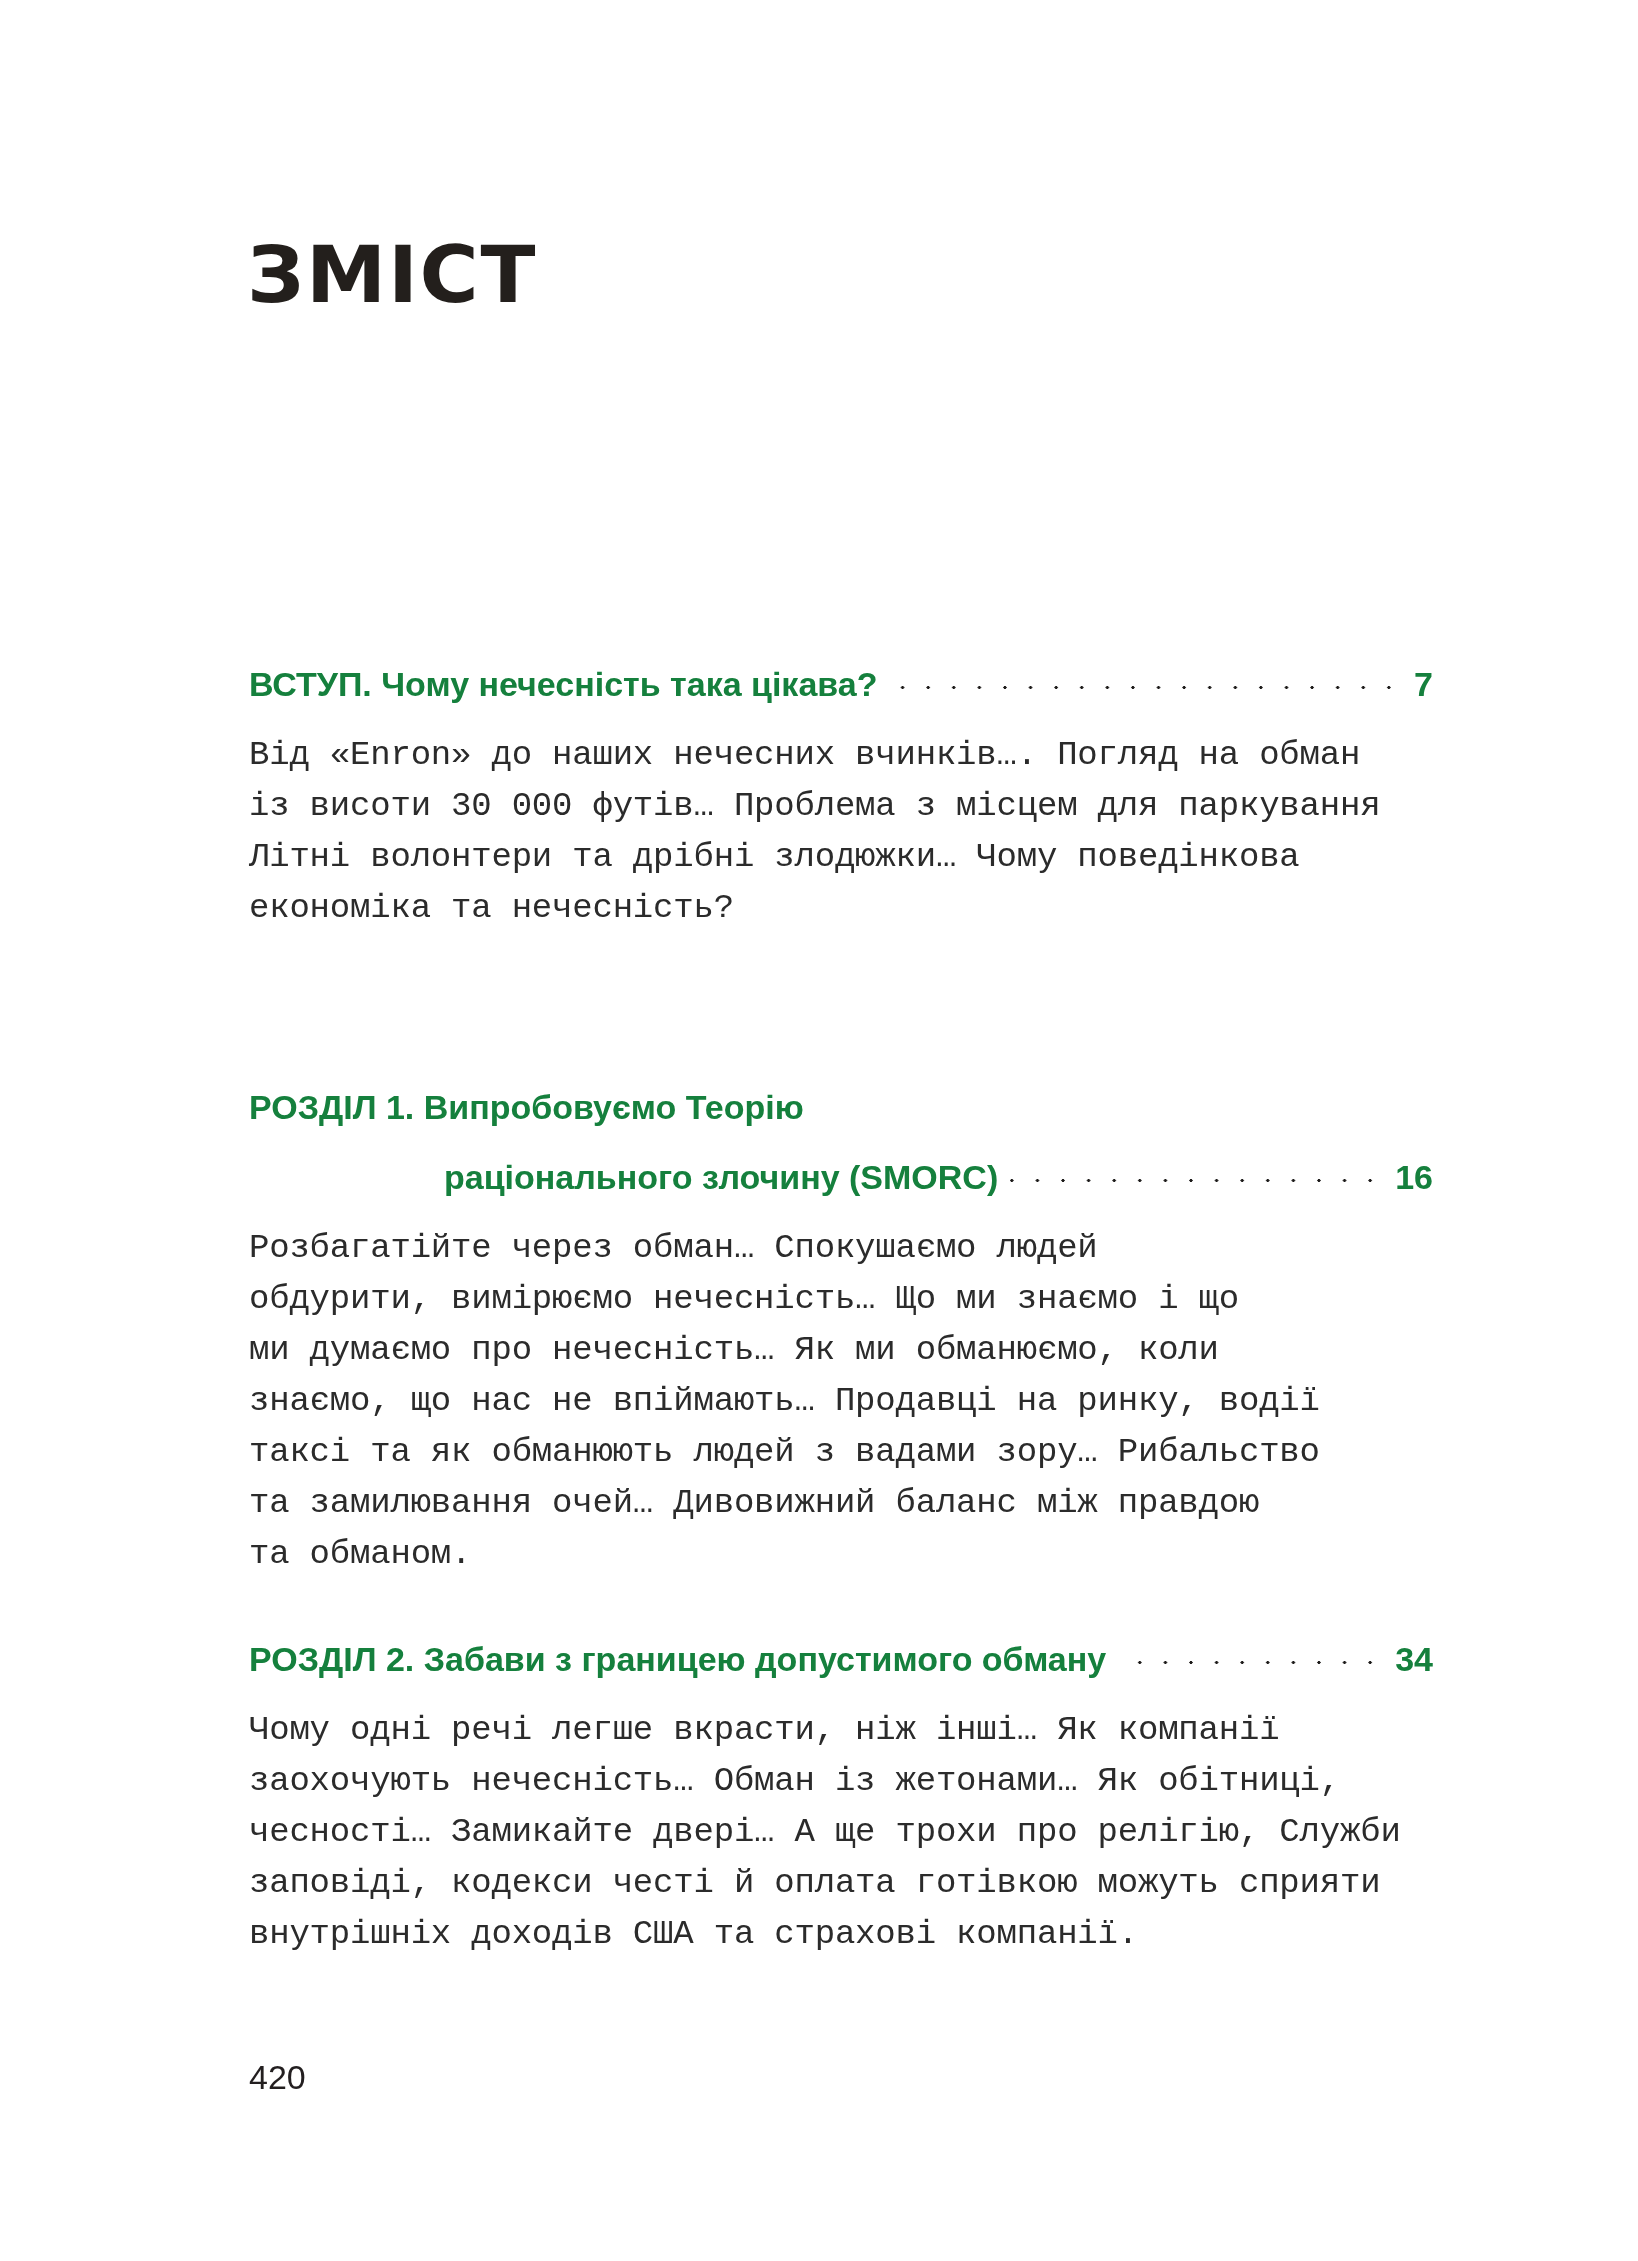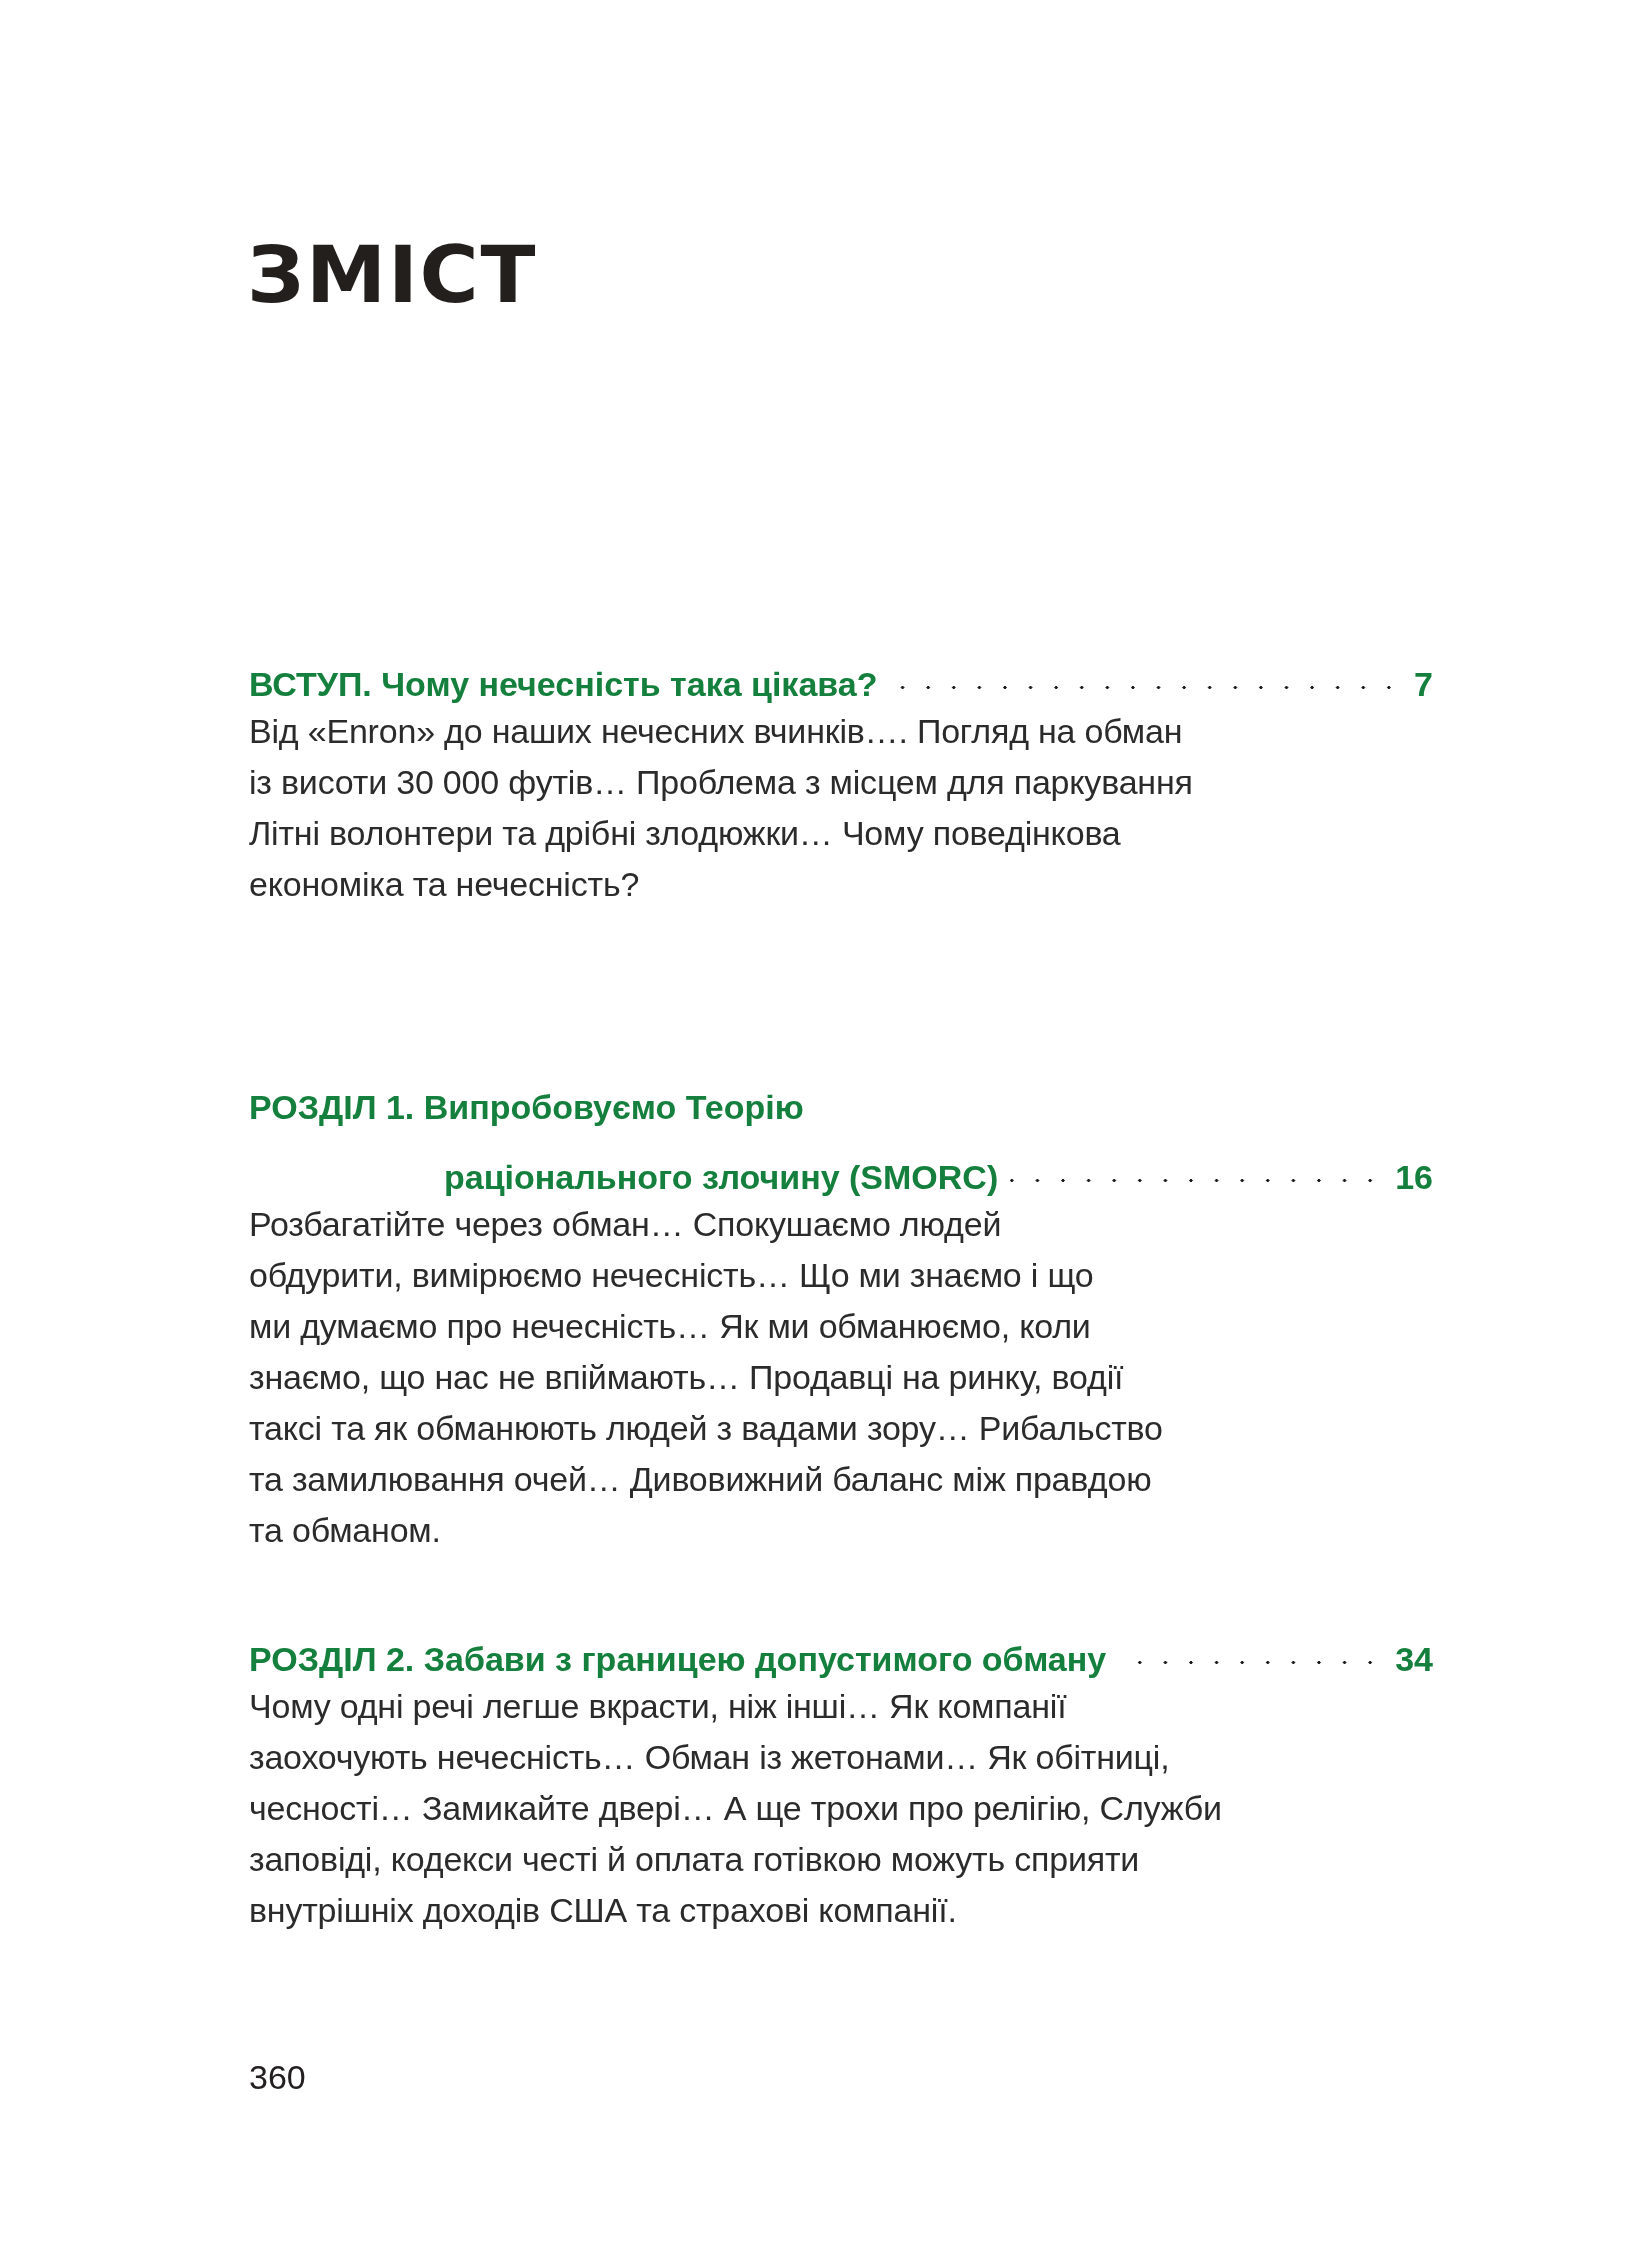--- a/index.html
+++ b/index.html
@@ -20,22 +20,22 @@
   .entry-head .leader {
     flex: 1; margin: 0 12px; height: 3.4px; align-self: center; position: relative; top: 3.4px;
     background-image: radial-gradient(circle, #1c1a19 1.4px, transparent 1.9px);
     background-size: 25.6px 3.4px; background-repeat: repeat-x; background-position: right center;
   }
   .entry-head .page-num { white-space: nowrap; }
   .multi { display: block; }
   .multi .line1 { display: block; margin-top: 12px; }
   .multi .line2 { display: flex; align-items: baseline; padding-left: 195px; margin-top: 26px; }
   .entry-desc {
-    font-family: Liberation Sans, sans-serif; font-weight: normal;
-    font-size: 34px; line-height: 51px; color: #2b2b2b; 
+    font-family: Liberation Mono, monospace; font-weight: normal;
+    font-size: 34px; line-height: 51px; color: #2b2b2b; margin-top: 24px;
     width: 1135px; letter-spacing: -0.2px;
   }
   .entry-desc span { display: block; white-space: nowrap; }
   .footer-page {
     position: absolute; left: 249px; top: 2058px;
     font-family: "Liberation Sans", sans-serif; font-size: 34px; color: #231f20;
   }
 </style>
 </head>
 <body>
@@ -84,14 +84,14 @@
   </div>
   <div class="entry-desc">
     <span>Чому одні речі легше вкрасти, ніж інші… Як компанії</span>
     <span>заохочують нечесність… Обман із жетонами… Як обітниці,</span>
     <span>чесності… Замикайте двері… А ще трохи про релігію, Служби</span>
     <span>заповіді, кодекси честі й оплата готівкою можуть сприяти</span>
     <span>внутрішніх доходів США та страхові компанії.</span>
   </div>
 </div>
 
-<div class="footer-page">360</div>
+<div class="footer-page">420</div>
 
 
 </body></html>

